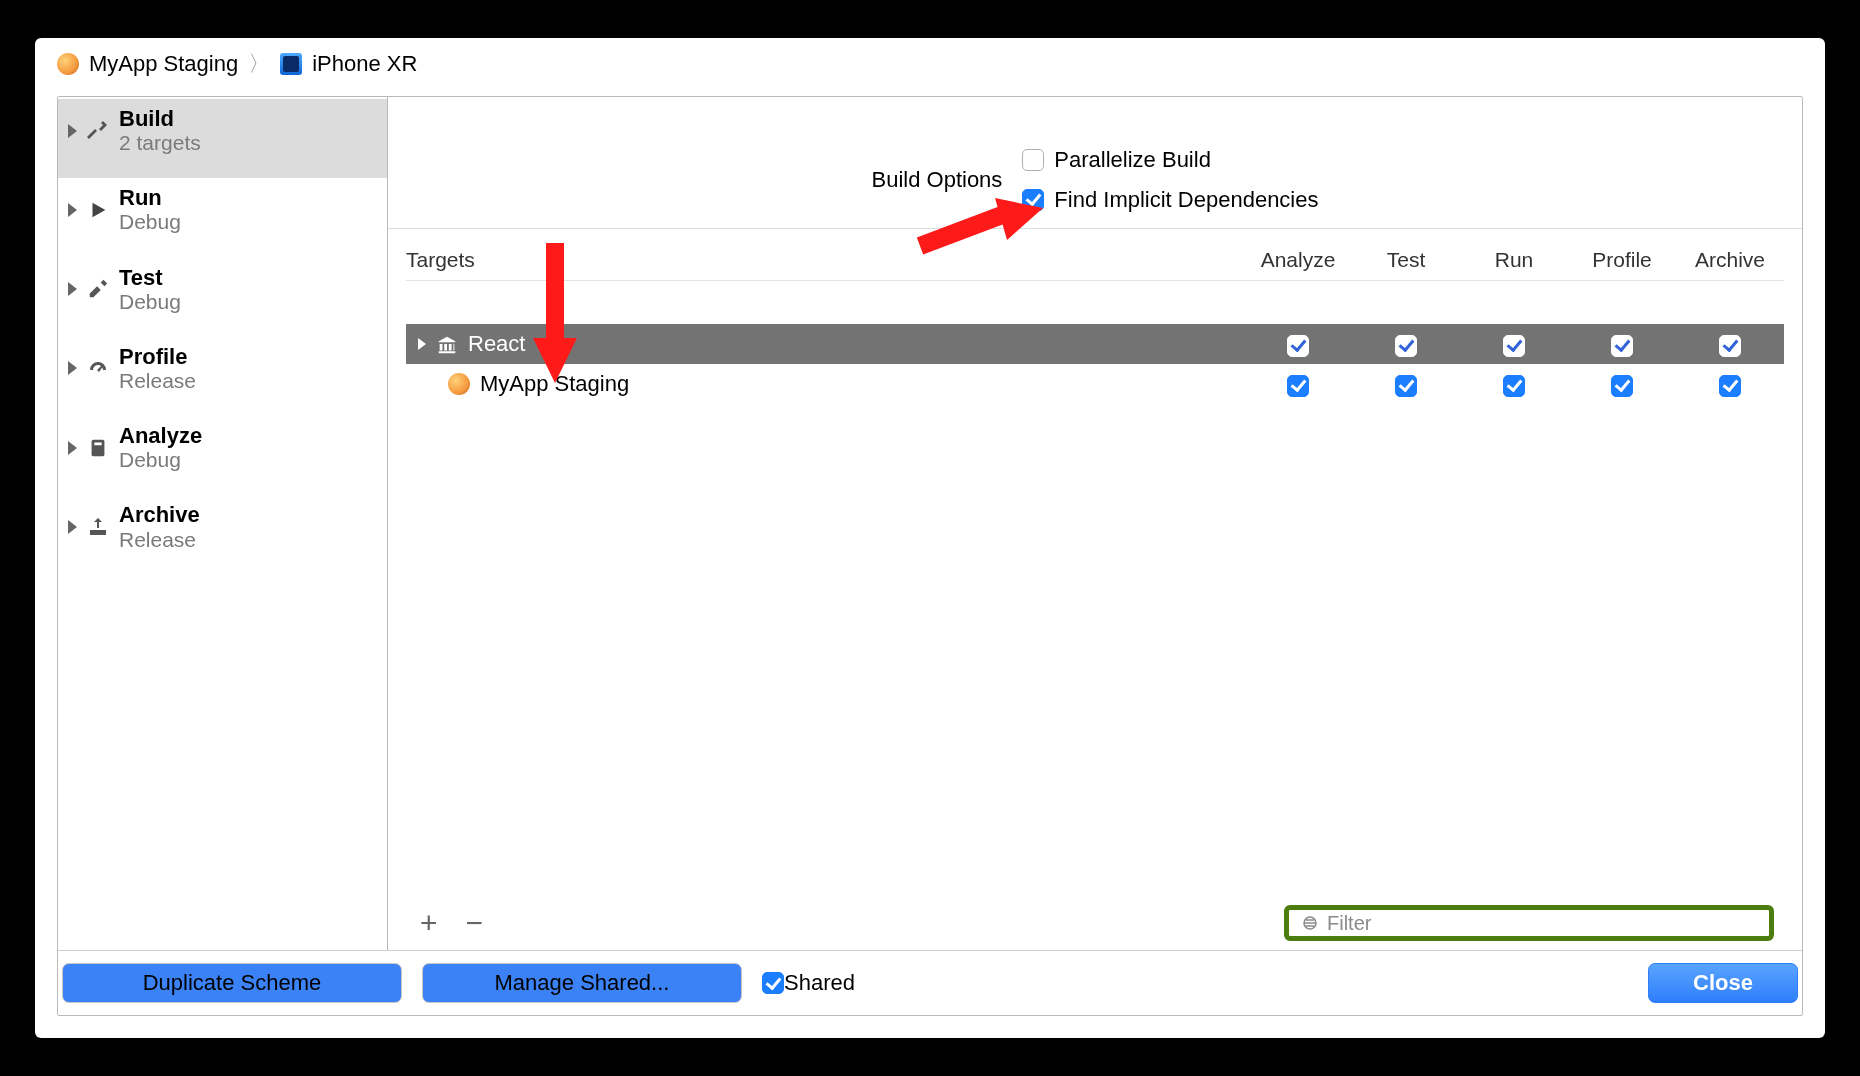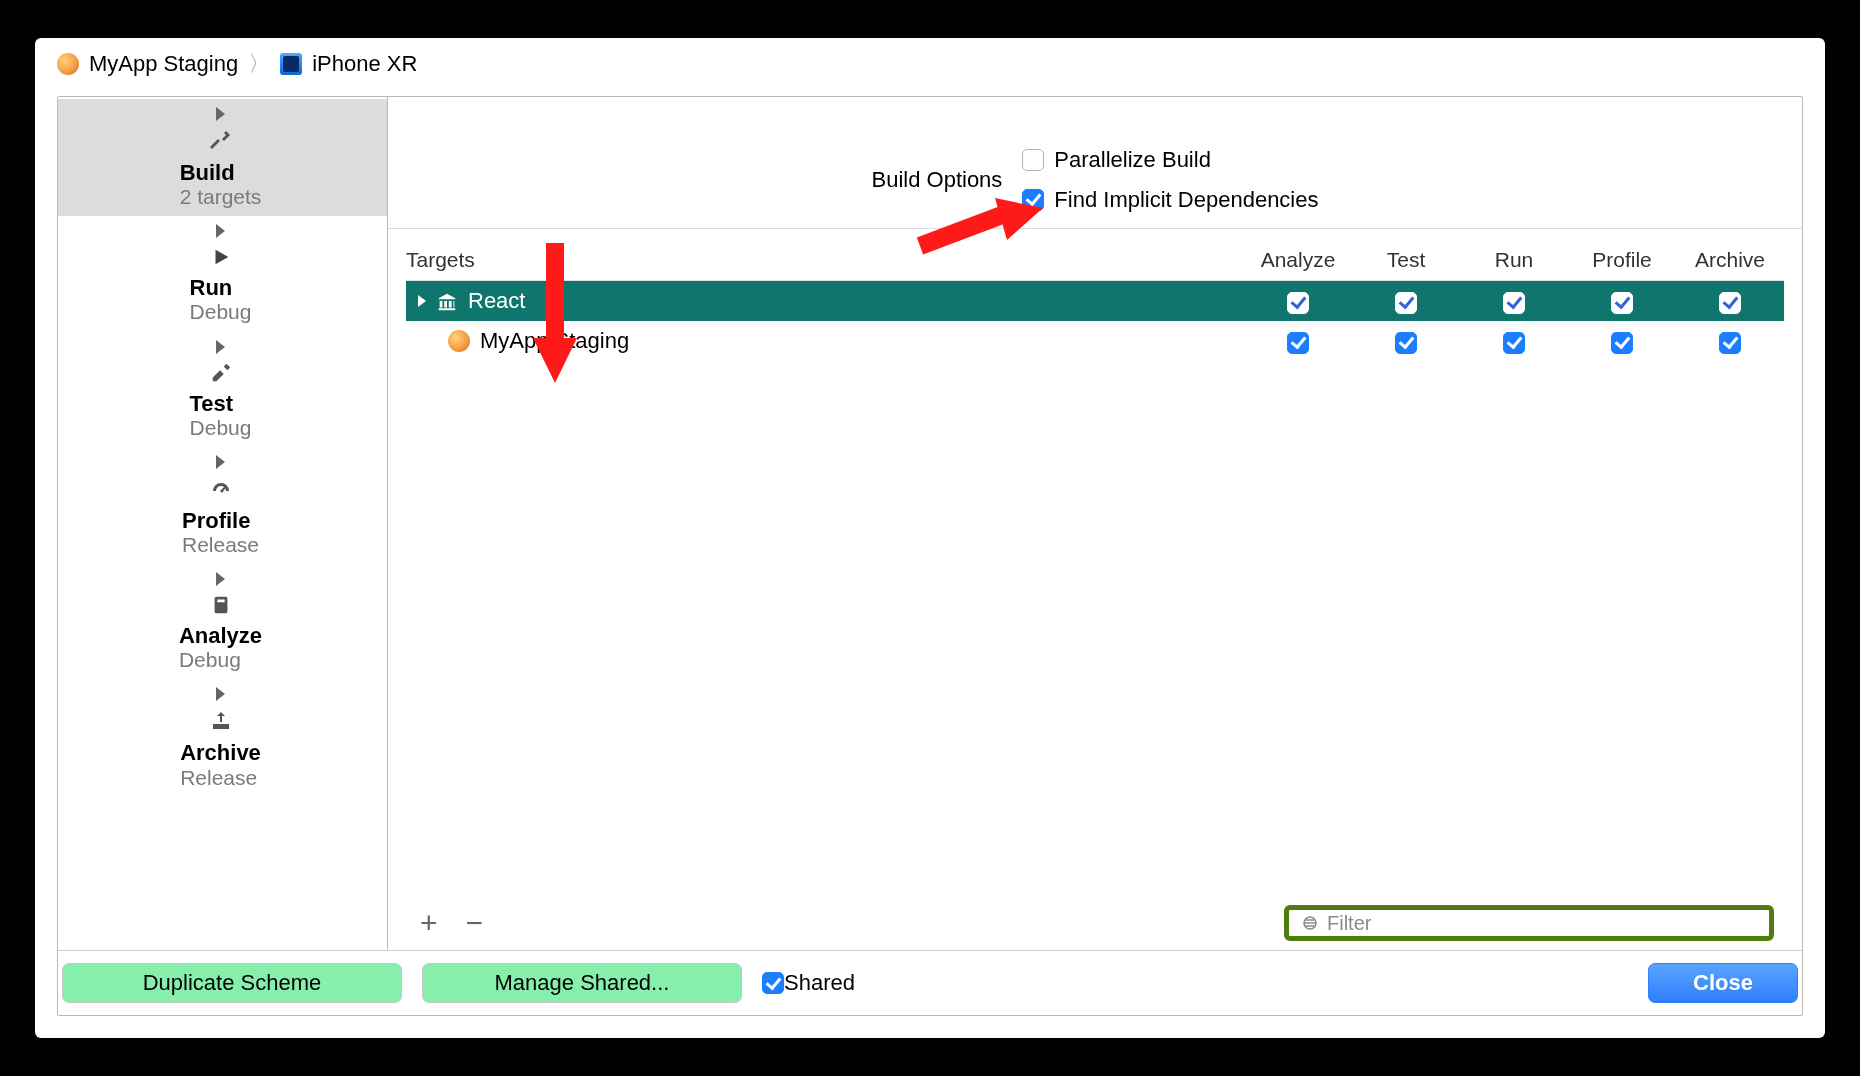--- a/index.html
+++ b/index.html
@@ -58,23 +58,22 @@
   .sidebar{
     width:330px;
     background:#fff;
     border-right:1px solid #b9b9b9;
     padding-top:2px;
   }
   .side-item{
     display:flex;
     align-items:center;
     gap:8px;
-    padding:8px 14px 8px 10px;
+    padding:8px 14px 24px 10px;
     cursor:default;
-    flex-direction:column;
   }
   .side-item.selected{ background:#dcdcdc; }
   .side-item .arrow{
     width:0;height:0;border-top:7px solid transparent;border-bottom:7px solid transparent;border-left:9px solid #666;
   }
   .side-item .glyph{ width:26px;display:flex;justify-content:center;color:#555;}
   .side-item .labels{display:flex;flex-direction:column;line-height:1.1;}
   .side-item .title{font-weight:700;font-size:22px;}
   .side-item .sub{font-size:21px;color:#7a7a7a;}
 
@@ -97,34 +96,34 @@
   .ck.on{background:#1b7eff;border-color:#1b7eff;color:#fff;}
   .ck.on::after{content:"";width:6px;height:11px;border:solid #fff;border-width:0 3px 3px 0;transform:rotate(40deg);margin-bottom:3px;}
 
   
   .table{flex:1;display:flex;flex-direction:column;margin:10px 18px 0 18px;}
   .thead{display:flex;font-size:21px;color:#333;border-bottom:1px solid #e2e2e2;height:42px;align-items:flex-end;padding-bottom:8px;}
   .col-target{flex:1;}
   .col{ width:108px;text-align:center;}
   .trow{display:flex;align-items:center;height:40px;font-size:22px;}
   .trow .col-target{display:flex;align-items:center;gap:10px;padding-left:12px;}
-  .trow.selected{background:#0f766e;color:#fff;}
+  .trow.selected{background:#737373;color:#fff;margin-top:43px;}
   .trow.selected .ck.on{background:#fff;border-color:#fff;}
   .trow.selected .ck.on::after{border-color:#3262d9;}
   .tri{width:0;height:0;border-top:6px solid transparent;border-bottom:6px solid transparent;border-left:8px solid #fff;}
   .target-icon{width:22px;height:22px;}
 
   
   .table-footer{display:flex;align-items:center;justify-content:space-between;height:54px;padding:0 10px 0 14px;}
   .pm{display:flex;gap:28px;font-size:30px;color:#666;}
   .filter{display:flex;align-items:center;gap:8px;border:5px solid #4d7c0f;border-radius:6px;height:36px;width:490px;padding:0 12px;color:#8a8a8a;font-size:20px;}
 
   
   .bottom{height:64px;display:flex;align-items:center;gap:20px;padding:0 4px;}
-  .btn{height:40px;border:1px solid #c6c6c6;border-radius:7px;background:#86efac;font-size:22px;padding:0 26px;display:inline-flex;align-items:center;justify-content:center;}
+  .btn{height:40px;border:1px solid #c6c6c6;border-radius:7px;background:#3b82f6;font-size:22px;padding:0 26px;display:inline-flex;align-items:center;justify-content:center;}
   .btn.primary{background:linear-gradient(#5aa4ff,#2f7efc);color:#fff;border-color:#2f7efc;min-width:150px;font-weight:bold;}
   .shared{display:flex;align-items:center;gap:0;font-size:22px;}
   .spacer{flex:1;}
 
   
   .arrow-annot{position:absolute;pointer-events:none;}
   .arrow-annot svg{display:block;}
 
   
   .peach{background:radial-gradient(circle at 35% 35%, #ffd27a, #f59a3e 60%, #b65e16);border-radius:50%;}

